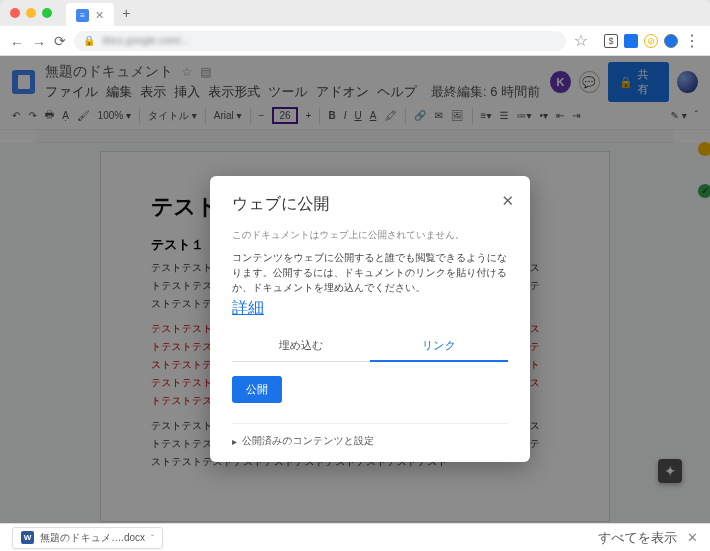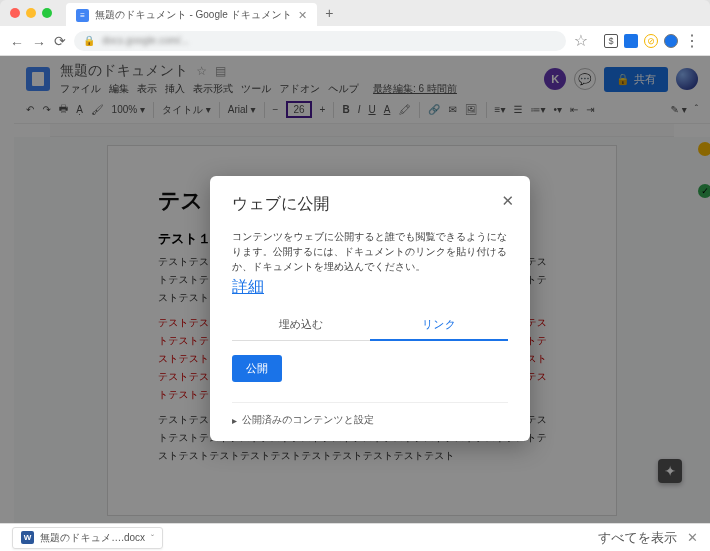--- a/index.html
+++ b/index.html
@@ -14,31 +14,31 @@
   .tab { display: flex; align-items: center; gap: 6px; background: #fff; height: 24px; padding: 0 10px; border-radius: 4px 4px 0 0; font-size: 10px; color: #555; position: relative; top: 2px; }
   .tab-close { color: #888; font-size: 11px; }
   .add-tab { margin-left: 8px; color: #666; font-size: 14px; }
   .docs-icon { width: 13px; height: 13px; background: #4285f4; border-radius: 2px; display: inline-flex; align-items: center; justify-content: center; color: #fff; font-size: 8px; }
   .nav-bar { height: 30px; background: #fff; display: flex; align-items: center; padding: 0 10px; gap: 8px; border-bottom: 1px solid #ddd; }
   .nav-btn { color: #666; font-size: 14px; cursor: pointer; user-select: none; }
   .url-box { flex: 1; height: 20px; background: #f1f3f4; border-radius: 10px; display: flex; align-items: center; padding: 0 10px; gap: 6px; font-size: 10px; color: #999; }
   .ext-icons { display: flex; gap: 6px; align-items: center; margin-left: 8px; }
   .ext-icon { width: 14px; height: 14px; border-radius: 2px; display: flex; align-items: center; justify-content: center; font-size: 9px; }
   
-  .app { position: relative; height: calc(551px - 26px - 30px - 28px); background: #fff; padding-left: 14px; }
+  .app { position: relative; height: calc(551px - 26px - 30px - 28px); background: #fff; }
   .overlay { position: absolute; inset: 0; background: rgba(0,0,0,0.45); z-index: 5; }
   .app-header { padding: 6px 12px 0; display: flex; align-items: center; gap: 10px; }
   .app-logo { width: 24px; height: 24px; background: #4285f4; border-radius: 3px; display: flex; align-items: center; justify-content: center; }
   .app-logo::after { content: ""; width: 12px; height: 14px; background: #fff; border-radius: 1px; }
   .title-row { display: flex; align-items: center; gap: 8px; }
   .doc-title { font-size: 14px; color: #555; }
   .star-icon, .folder-icon { color: #999; font-size: 12px; }
-  .menus { display: flex; gap: 8px; font-size: 10px; color: #444; margin-top: 2px; align-items: center; }
+  .menus { display: flex; gap: 8px; font-size: 13px; color: #444; margin-top: 2px; align-items: center; }
   .menus span { white-space: nowrap; }
-  .last-edit { text-decoration: underline; margin-left: 6px; color: #555; }
+  .last-edit { margin-left: 6px; color: #555; }
   .header-right { margin-left: auto; display: flex; align-items: center; gap: 8px; }
   .avatar { width: 22px; height: 22px; border-radius: 50%; }
   .av-k { background: #673ab7; color: #fff; display: flex; align-items: center; justify-content: center; font-size: 11px; font-weight: bold; }
   .chat-bubble { width: 22px; height: 22px; border: 1px solid #bbb; border-radius: 50%; display: flex; align-items: center; justify-content: center; font-size: 11px; color: #666; }
   .share-btn { background: #1a73e8; color: #fff; font-size: 11px; padding: 5px 12px; border-radius: 3px; display: flex; align-items: center; gap: 4px; }
   .av-user { background: radial-gradient(circle at 30% 30%, #8ab4f8, #1a237e); }
   .toolbar { height: 28px; display: flex; align-items: center; padding: 0 12px; gap: 8px; font-size: 10px; color: #555; border-bottom: 1px solid #eee; }
   .tb-sep { width: 1px; height: 16px; background: #ddd; }
   .tb-item { white-space: nowrap; }
   .ruler { height: 13px; background: #f9f9f9; border-bottom: 1px solid #eee; margin: 0 36px; }
@@ -78,21 +78,20 @@
 <body>
 
 <div class="browser-bar">
   <div class="browser-controls">
     <div class="dot red"></div>
     <div class="dot yellow"></div>
     <div class="dot green"></div>
   </div>
   <div class="tab">
     <span class="docs-icon">≡</span>
-    <span>無題のドキュメント - Google ドキュメント</span>
     <span class="tab-close">✕</span>
   </div>
   <span class="add-tab">+</span>
 </div>
 
 <div class="nav-bar">
   <span class="nav-btn">←</span>
   <span class="nav-btn">→</span>
   <span class="nav-btn">⟳</span>
   <div class="url-box">
@@ -210,20 +209,21 @@
     <div class="side-icon" style="background:#34a853;margin-top:20px;">✓</div>
   </div>
 
   <div class="fab">✦</div>
 
   <div class="overlay"></div>
 
   <div class="dialog">
     <span class="dialog-close">✕</span>
     <div class="dialog-title">ウェブに公開</div>
+    <div class="dialog-msg1">このドキュメントはウェブ上に公開されていません。</div>
     <div class="dialog-msg2">コンテンツをウェブに公開すると誰でも閲覧できるようになります。公開するには、ドキュメントのリンクを貼り付けるか、ドキュメントを埋め込んでください。</div>
     <a href="#" class="dialog-link">詳細</a>
     <div class="dialog-tabs">
       <div class="dialog-tab">埋め込む</div>
       <div class="dialog-tab active">リンク</div>
     </div>
     <div class="dialog-body">
       <div class="publish-btn">公開</div>
     </div>
     <div class="dialog-divider"></div>

